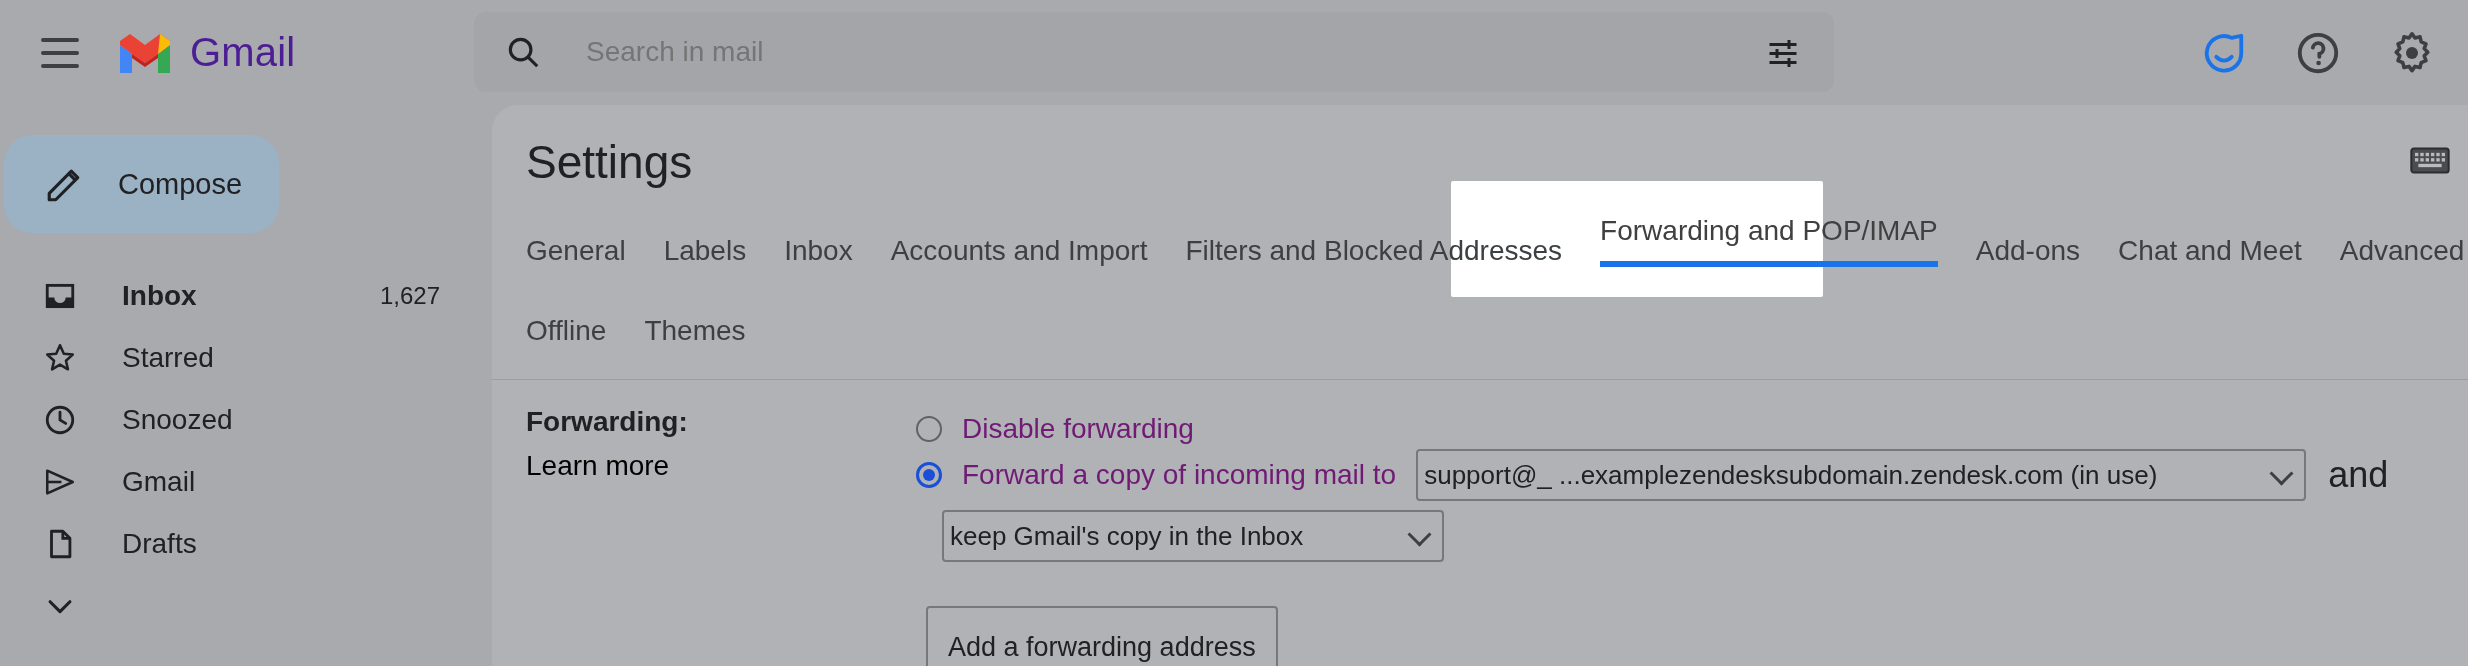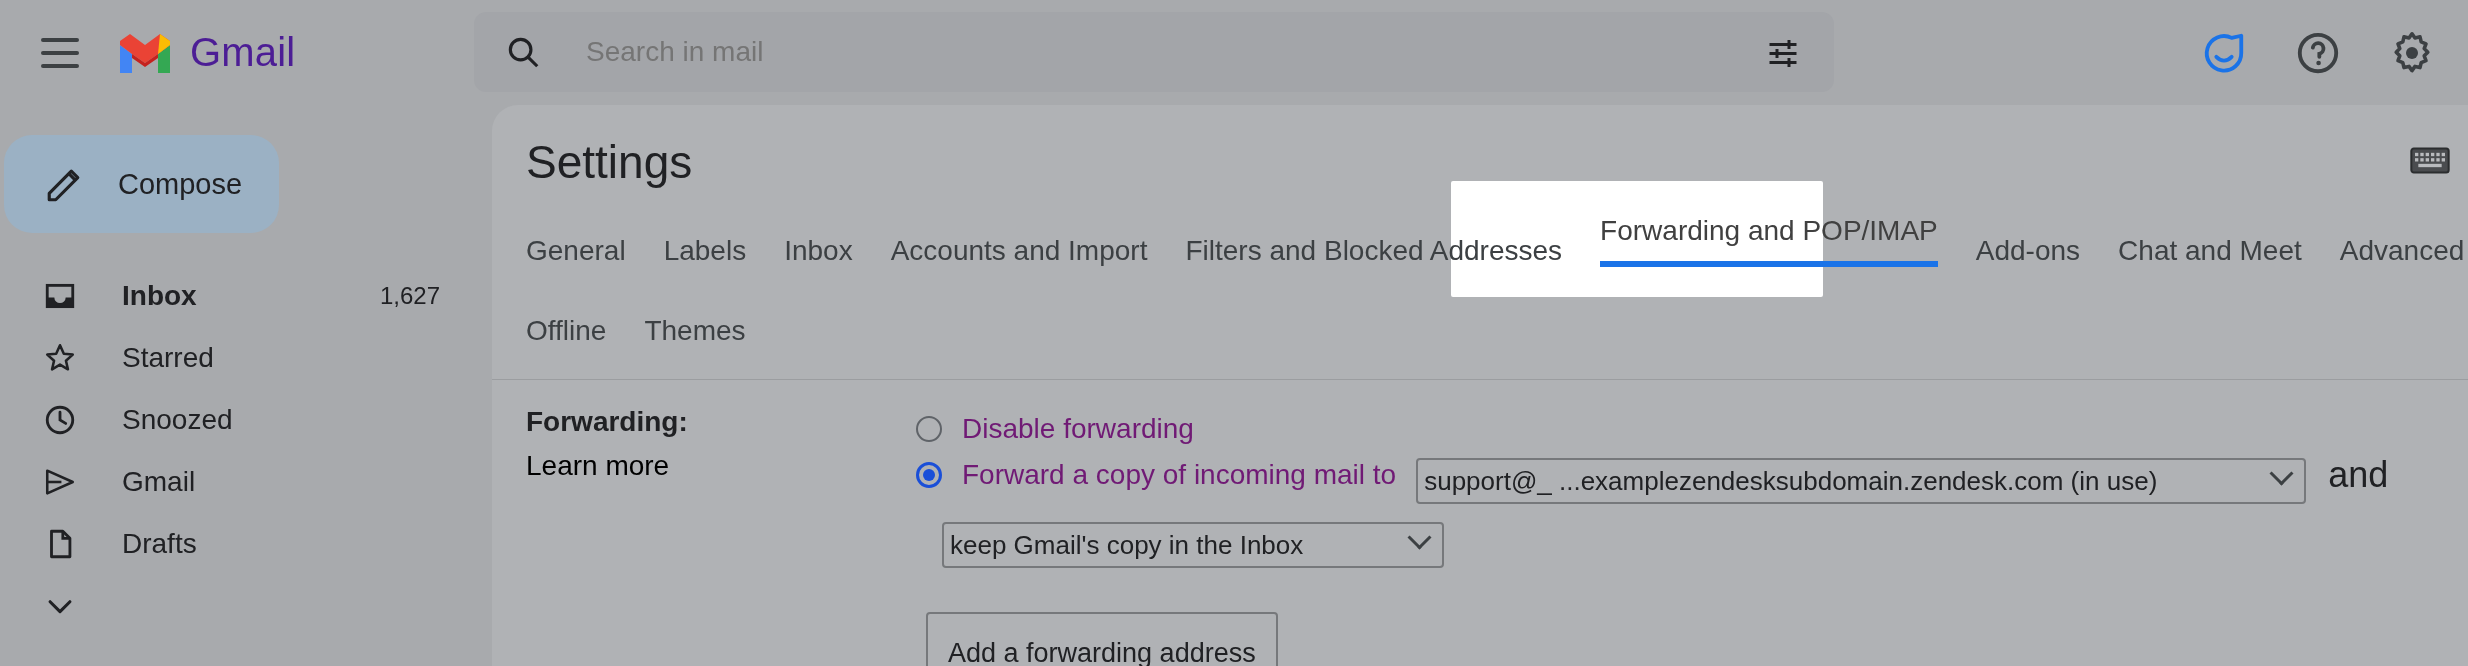--- a/index.html
+++ b/index.html
@@ -131,24 +131,23 @@
     content: ""; width: 12px; height: 12px; border-radius: 50%; background: #1a4fd8;
   }
   .radio-label { font-size: 28px; margin-left: 20px; color: #701a75; white-space: nowrap; }
 
   .row2 { display: flex; align-items: center; margin-top: 10px; }
   select {
     font-family: "Liberation Sans", sans-serif;
     font-size: 26px; color: #202124;
     background: #b0b2b5;
     border: 2px solid #76787b; border-radius: 4px;
-    height: 46px; padding: 0 6px;
+    height: 52px; padding: 0 6px;
     appearance: none; -webkit-appearance: none;
     cursor: pointer;
-    margin-top: 12px;
   }
   .select-wrap { position: relative; display: inline-block; }
   .select-wrap::after {
     content: ""; position: absolute; right: 16px; top: 50%;
     width: 14px; height: 14px; margin-top: -10px;
     border-right: 3px solid #3c4043; border-bottom: 3px solid #3c4043;
     transform: rotate(45deg); pointer-events: none;
   }
   #address-select { width: 890px; }
   #copy-select { width: 502px; }

